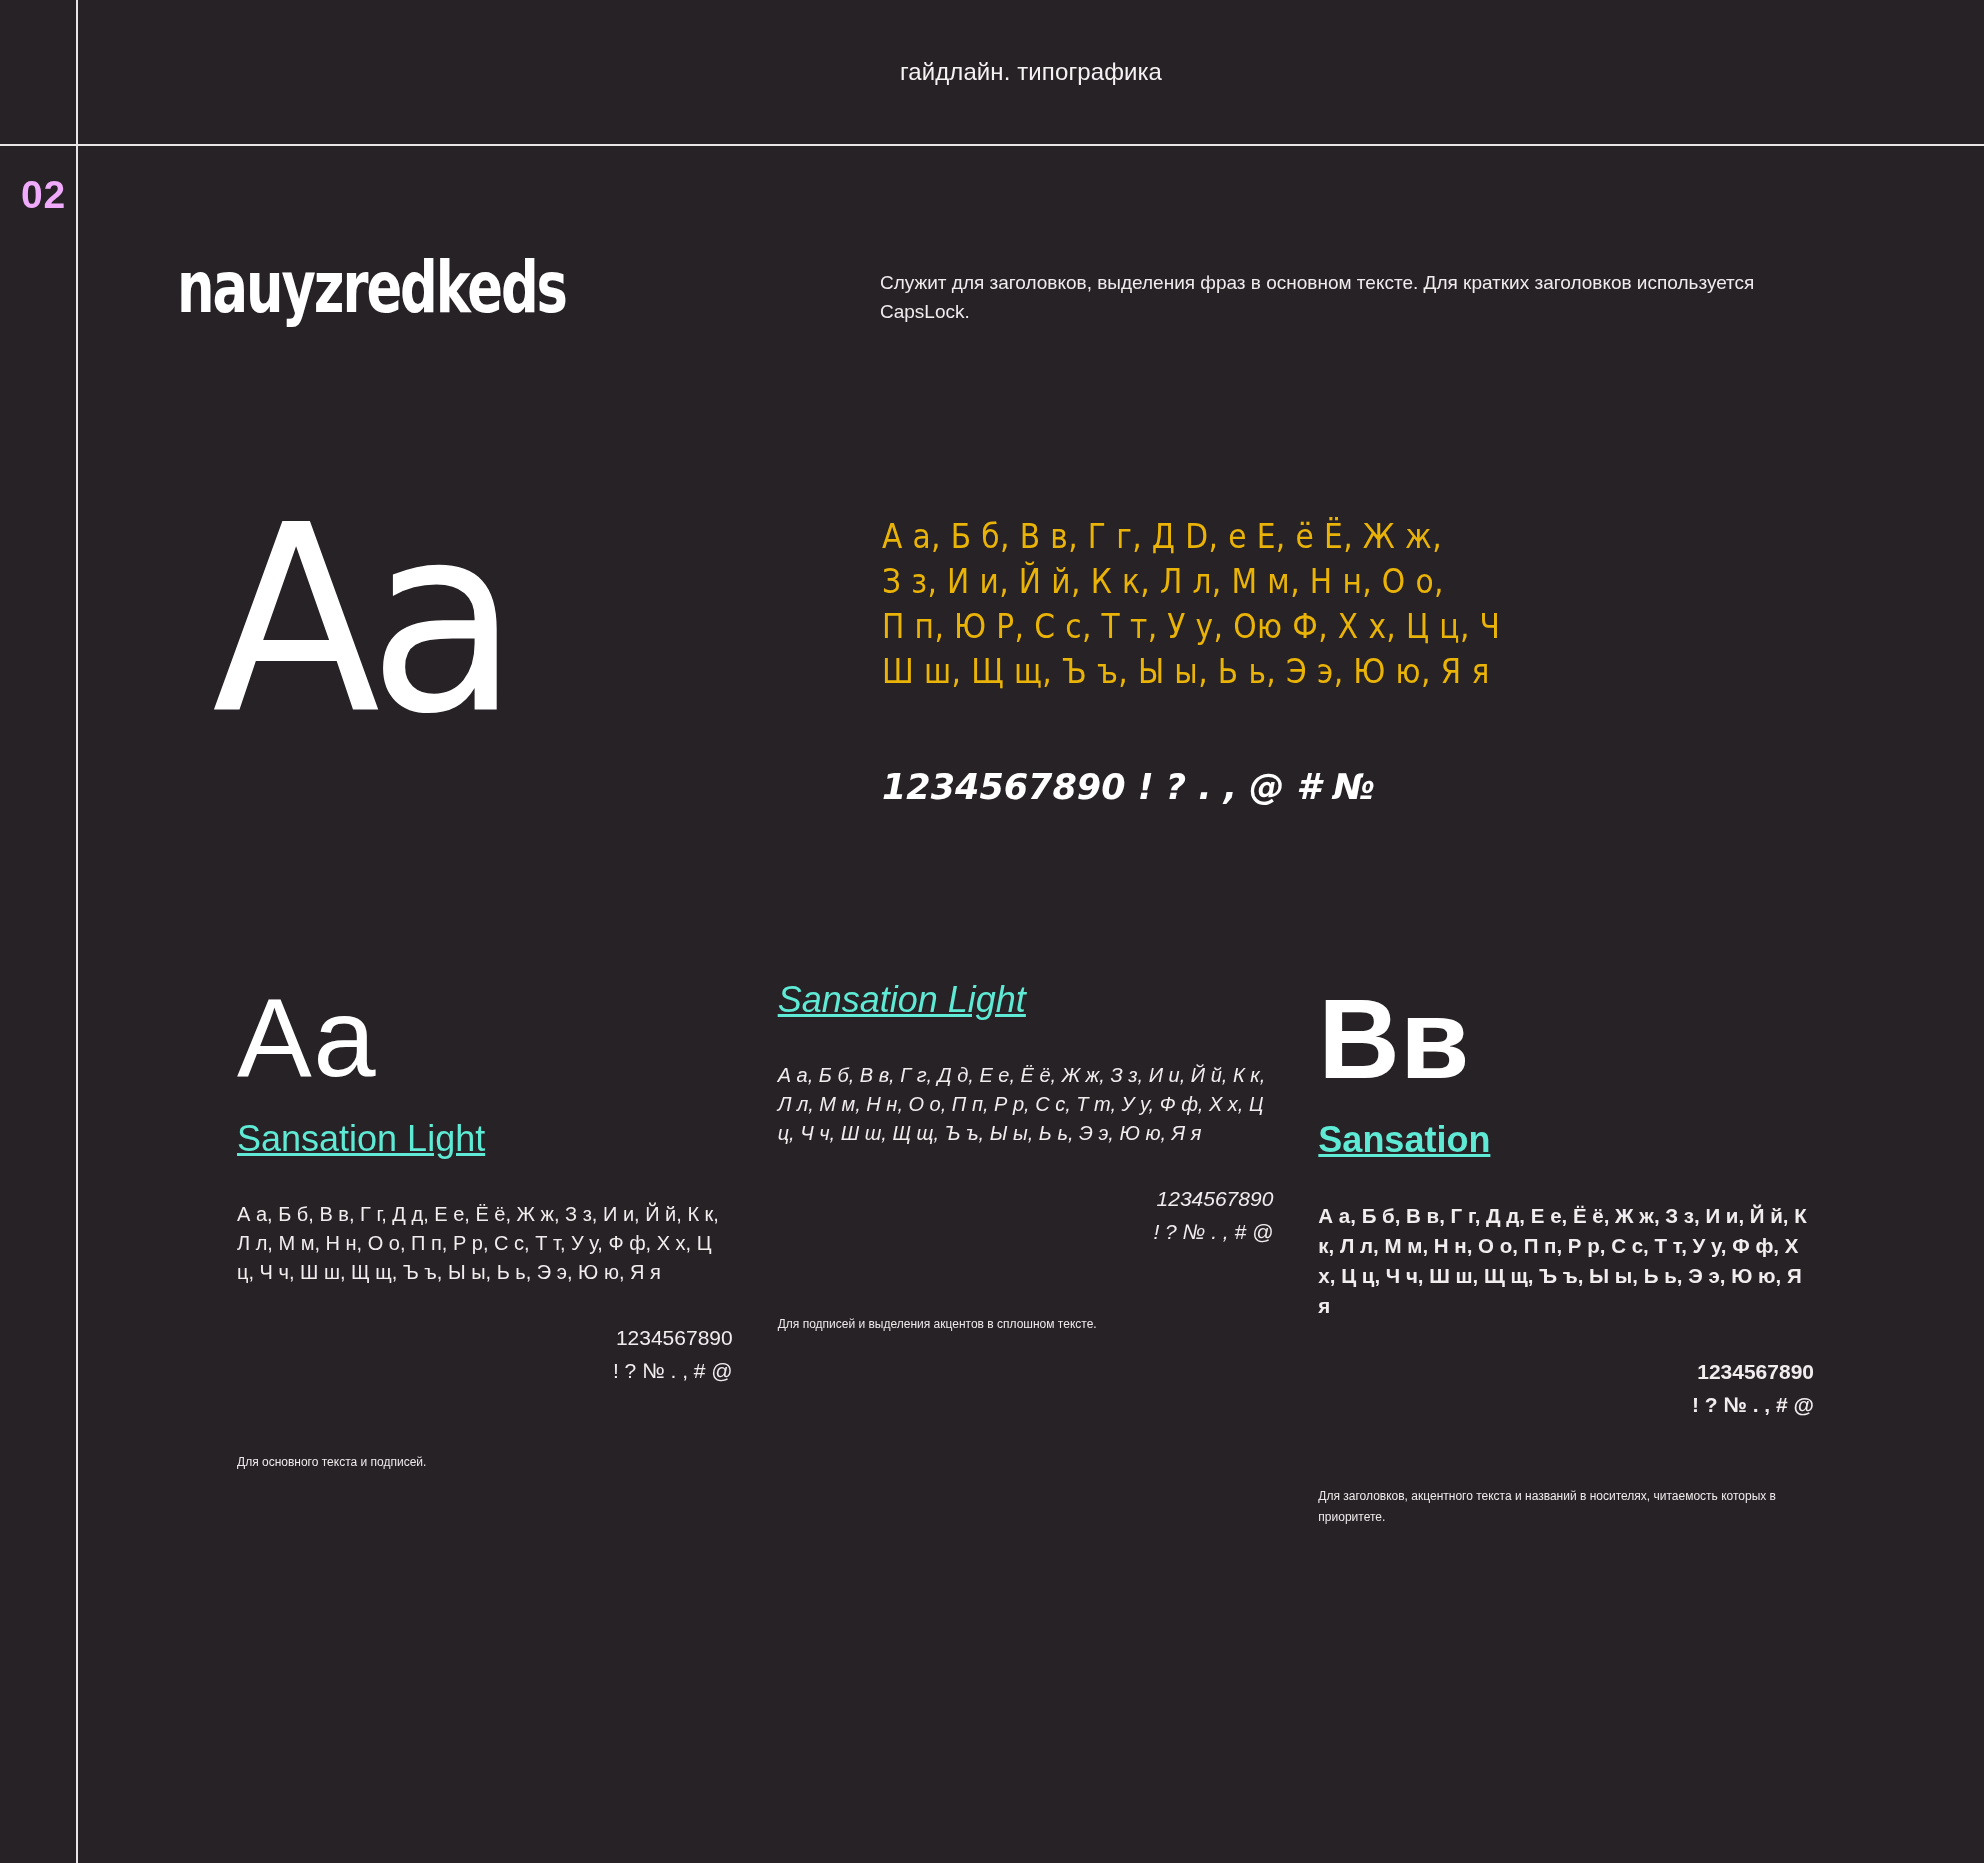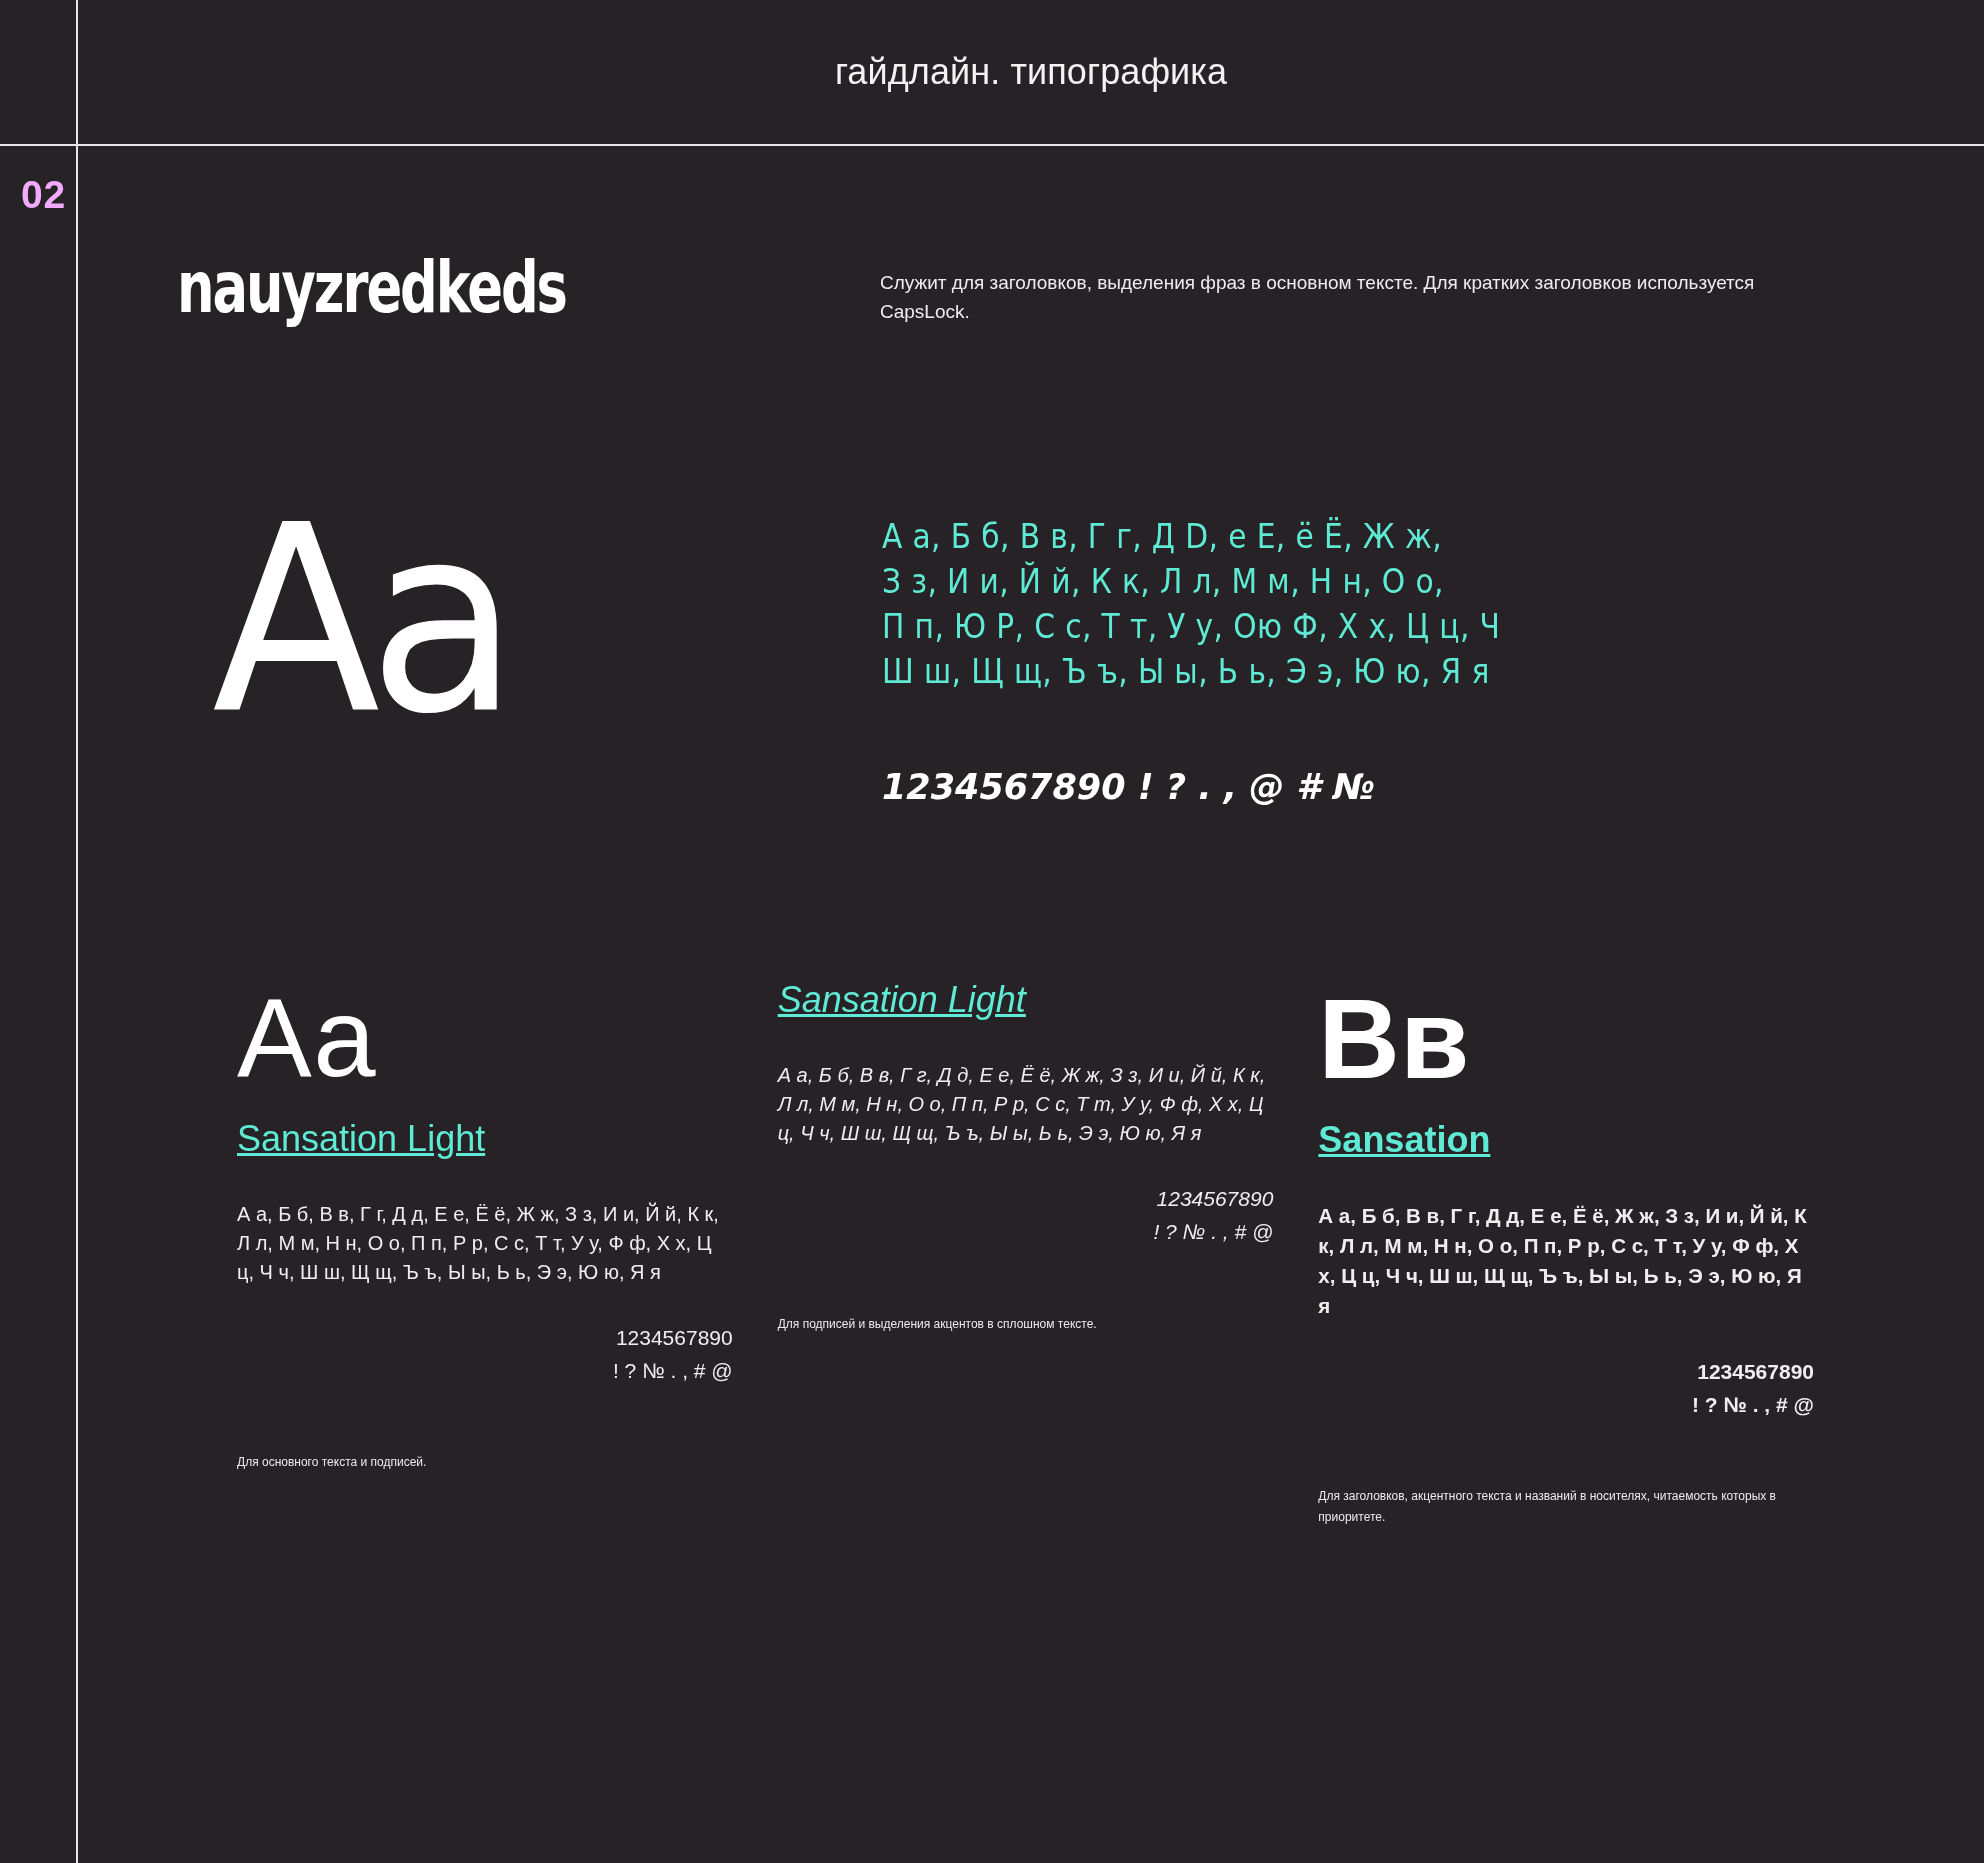--- a/index.html
+++ b/index.html
@@ -39,21 +39,21 @@
     position: absolute;
     top: 0;
     left: 77px;
     right: 0;
     height: 144px;
     display: flex;
     align-items: center;
     justify-content: center;
   }
   .page-header .title {
-    font-size: 36px;
+    font-size: 24px;
     font-weight: 400;
     letter-spacing: 0.1px;
     color: #f5f2f3;
     white-space: nowrap;
   }
 
   .page-number {
     position: absolute;
     left: 21px;
     top: 173px;
@@ -112,21 +112,21 @@
   .display-alphabet {
     position: absolute;
     left: 882px;
     top: 515px;
     width: 968px;
     font-family: "DejaVu Sans", sans-serif;
     font-size: 33px;
     font-weight: 500;
     line-height: 1.36;
     letter-spacing: 0.4px;
-    color: #5eead4;
+    color: #eab308;
     font-stretch: semi-condensed;
   }
   .display-alphabet .row { white-space: nowrap; }
 
   .display-figures {
     position: absolute;
     left: 882px;
     top: 767px;
     font-family: "DejaVu Sans", sans-serif;
     font-size: 35px;

